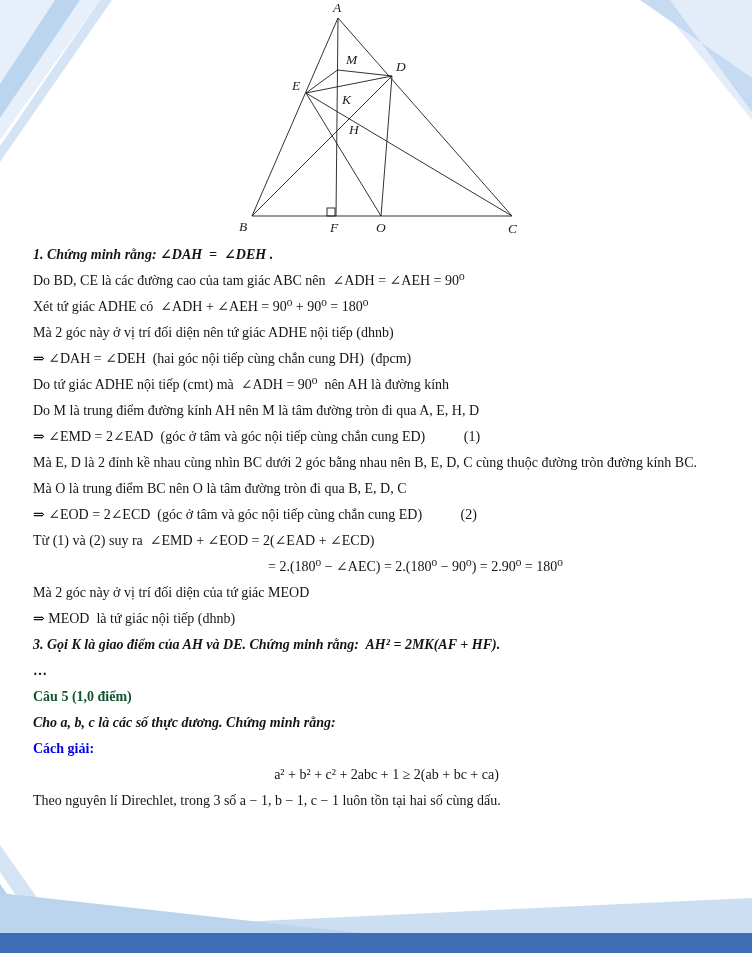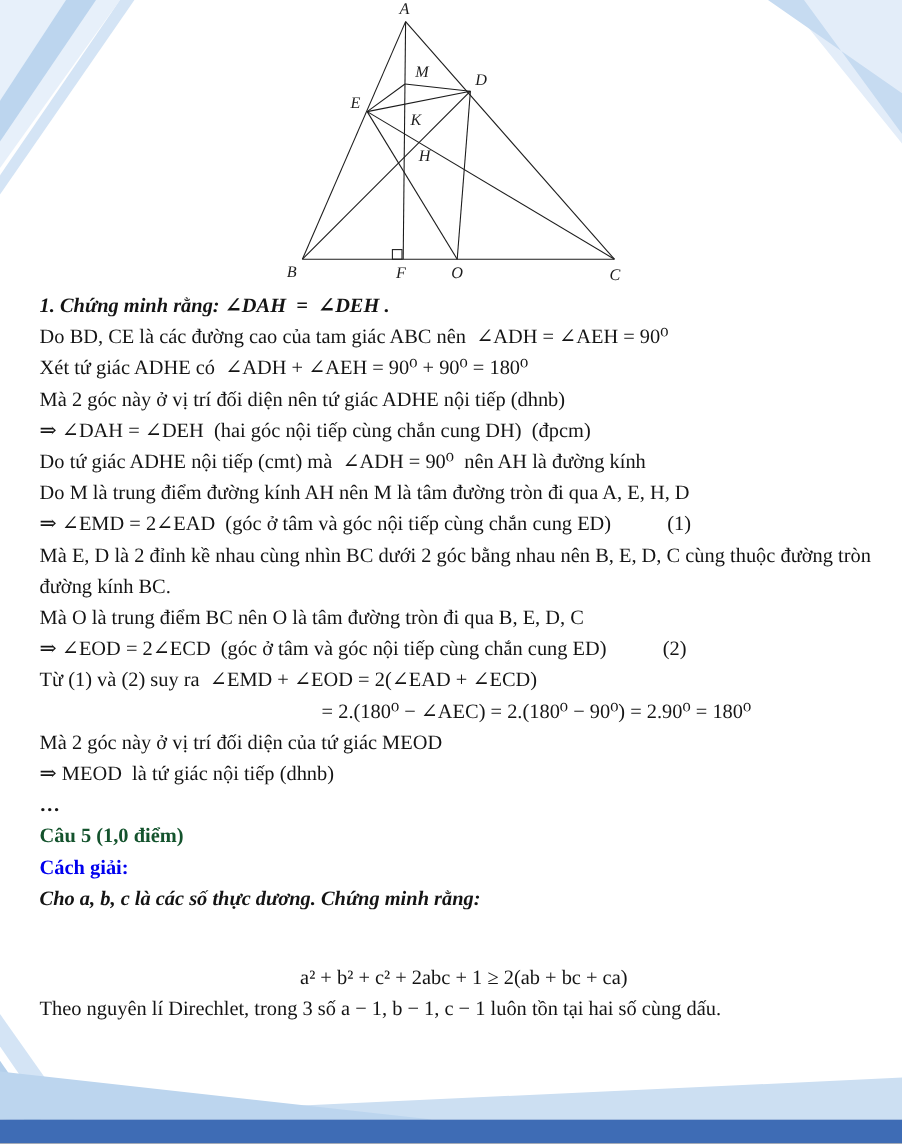--- a/index.html
+++ b/index.html
@@ -12,28 +12,28 @@
   .figure-svg{position:absolute;top:0;left:0;z-index:1;}
   .figure-svg line, .figure-svg rect{stroke:#1c1c1c;stroke-width:0.9;fill:none;}
   .figure-svg text{
     font-family:"Liberation Serif","DejaVu Serif",serif;
     font-style:italic;font-size:13.5px;fill:#1c1c1c;
   }
   .content{
     position:absolute;left:33px;top:242px;width:707px;z-index:2;
   }
   .line{
-    font-size:17px;line-height:26px;white-space:pre-wrap;
+    font-size:14px;line-height:26px;white-space:pre-wrap;
   }
   .heading{font-weight:bold;font-style:italic;}
   .bold{font-weight:bold;}
   .red-title{color:#14532d;font-weight:bold;}
   .blue-title{color:#0000EE;font-weight:bold;}
   .eq-indent{padding-left:235px;}
-  .eq-center{text-align:center;margin-top:40px;}
+  .eq-center{text-align:center;}
 </style>
 </head>
 <body>
 
 <div class="page">
 
   <svg class="deco-svg" width="752" height="953" viewBox="0 0 752 953">
 
     <polygon points="0,0 100,0 0,140" fill="#e7f0fa"></polygon>
     <polygon points="55,0 80,0 0,118 0,84" fill="#bcd5ee"></polygon>
@@ -90,21 +90,22 @@
     <div class="line">Do tứ giác ADHE nội tiếp (cmt) mà  ∠ADH = 90⁰  nên AH là đường kính</div>
     <div class="line">Do M là trung điểm đường kính AH nên M là tâm đường tròn đi qua A, E, H, D</div>
     <div class="line">⇒ ∠EMD = 2∠EAD  (góc ở tâm và góc nội tiếp cùng chắn cung ED)           (1)</div>
     <div class="line">Mà E, D là 2 đỉnh kề nhau cùng nhìn BC dưới 2 góc bằng nhau nên B, E, D, C cùng thuộc đường tròn đường kính BC.</div>
     <div class="line">Mà O là trung điểm BC nên O là tâm đường tròn đi qua B, E, D, C</div>
     <div class="line">⇒ ∠EOD = 2∠ECD  (góc ở tâm và góc nội tiếp cùng chắn cung ED)           (2)</div>
     <div class="line">Từ (1) và (2) suy ra  ∠EMD + ∠EOD = 2(∠EAD + ∠ECD)</div>
     <div class="line eq-indent">= 2.(180⁰ − ∠AEC) = 2.(180⁰ − 90⁰) = 2.90⁰ = 180⁰</div>
     <div class="line">Mà 2 góc này ở vị trí đối diện của tứ giác MEOD</div>
     <div class="line">⇒ MEOD  là tứ giác nội tiếp (dhnb)</div>
+    <div class="line heading">3. Gọi K là giao điểm của AH và DE. Chứng minh rằng:  AH² = 2MK(AF + HF).</div>
     <div class="line bold">…</div>
     <div class="line red-title">Câu 5 (1,0 điểm)</div>
+    <div class="line heading">Cho a, b, c là các số thực dương. Chứng minh rằng:</div>
     <div class="line blue-title">Cách giải:</div>
-    <div class="line heading">Cho a, b, c là các số thực dương. Chứng minh rằng:</div>
     <div class="line eq-center">a² + b² + c² + 2abc + 1 ≥ 2(ab + bc + ca)</div>
     <div class="line">Theo nguyên lí Direchlet, trong 3 số a − 1, b − 1, c − 1 luôn tồn tại hai số cùng dấu.</div>
   </div>
 
 </div>
 
 </body></html>

